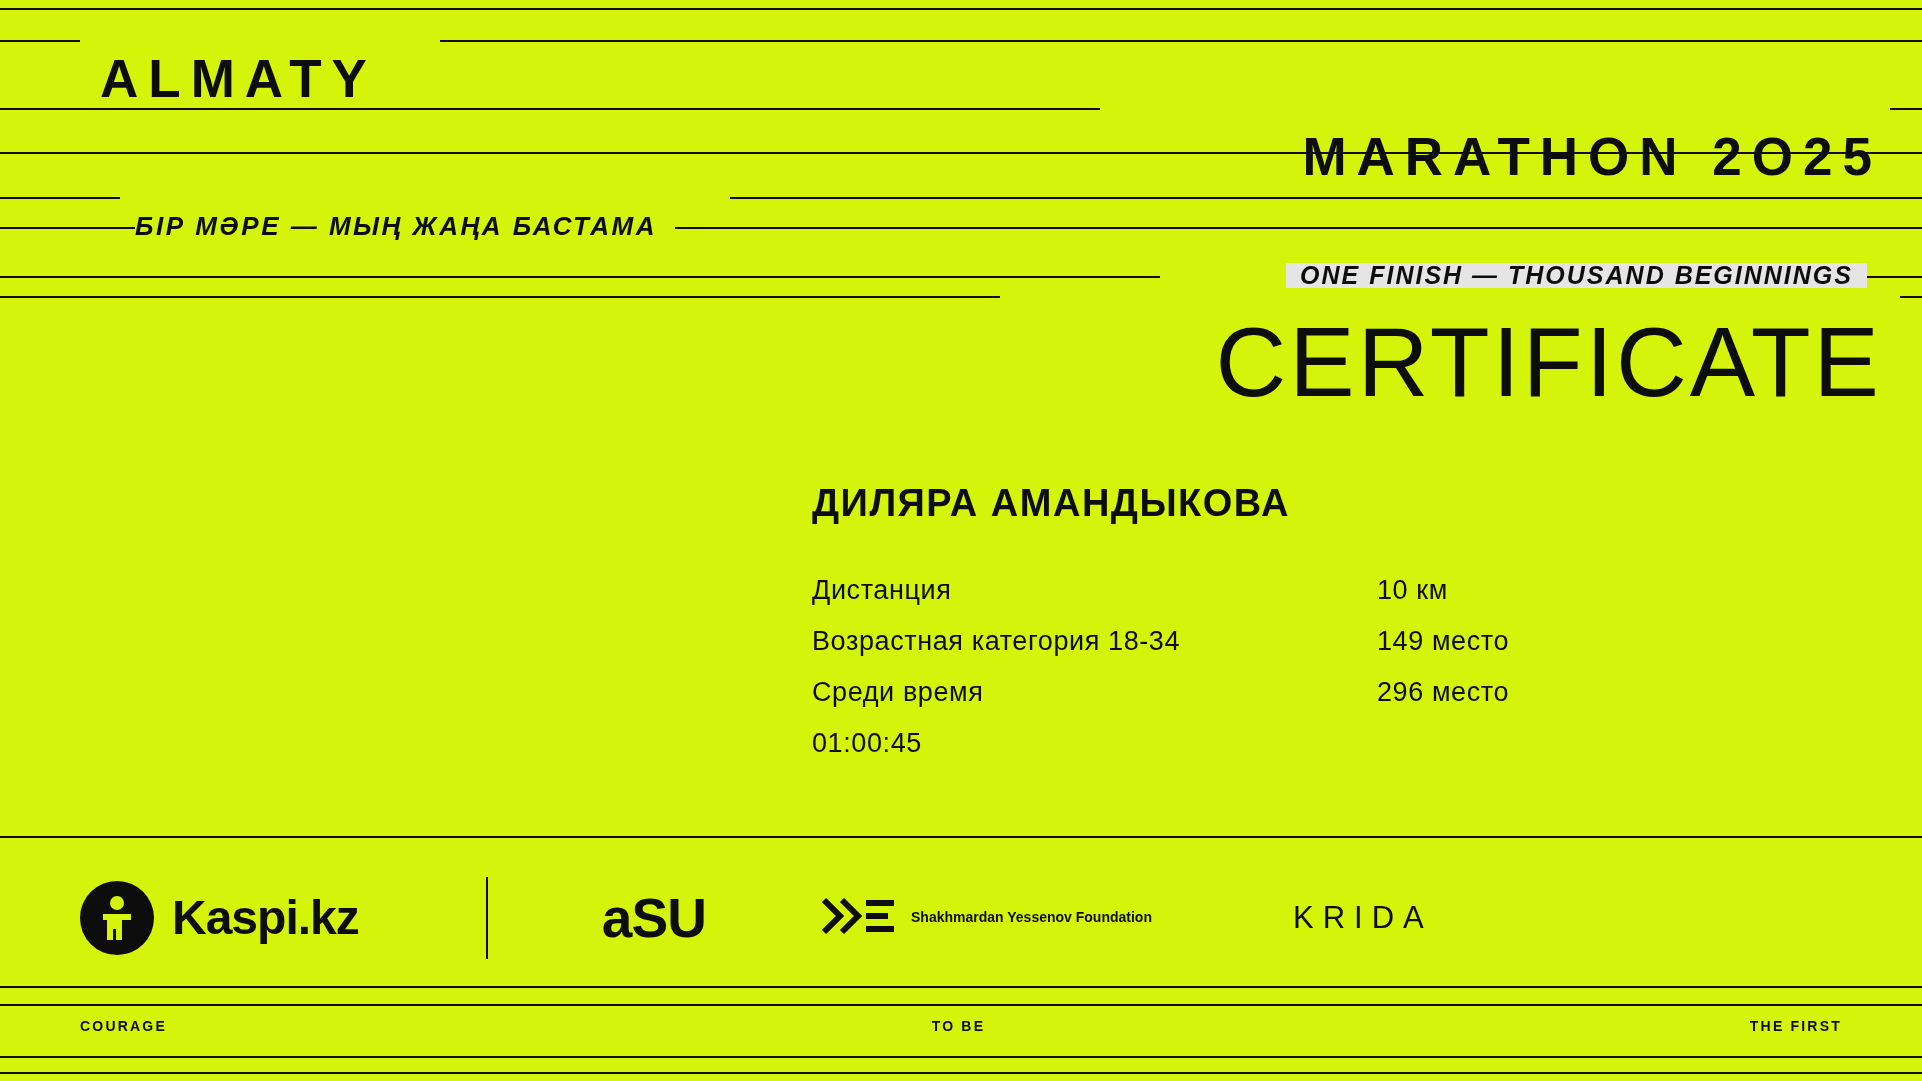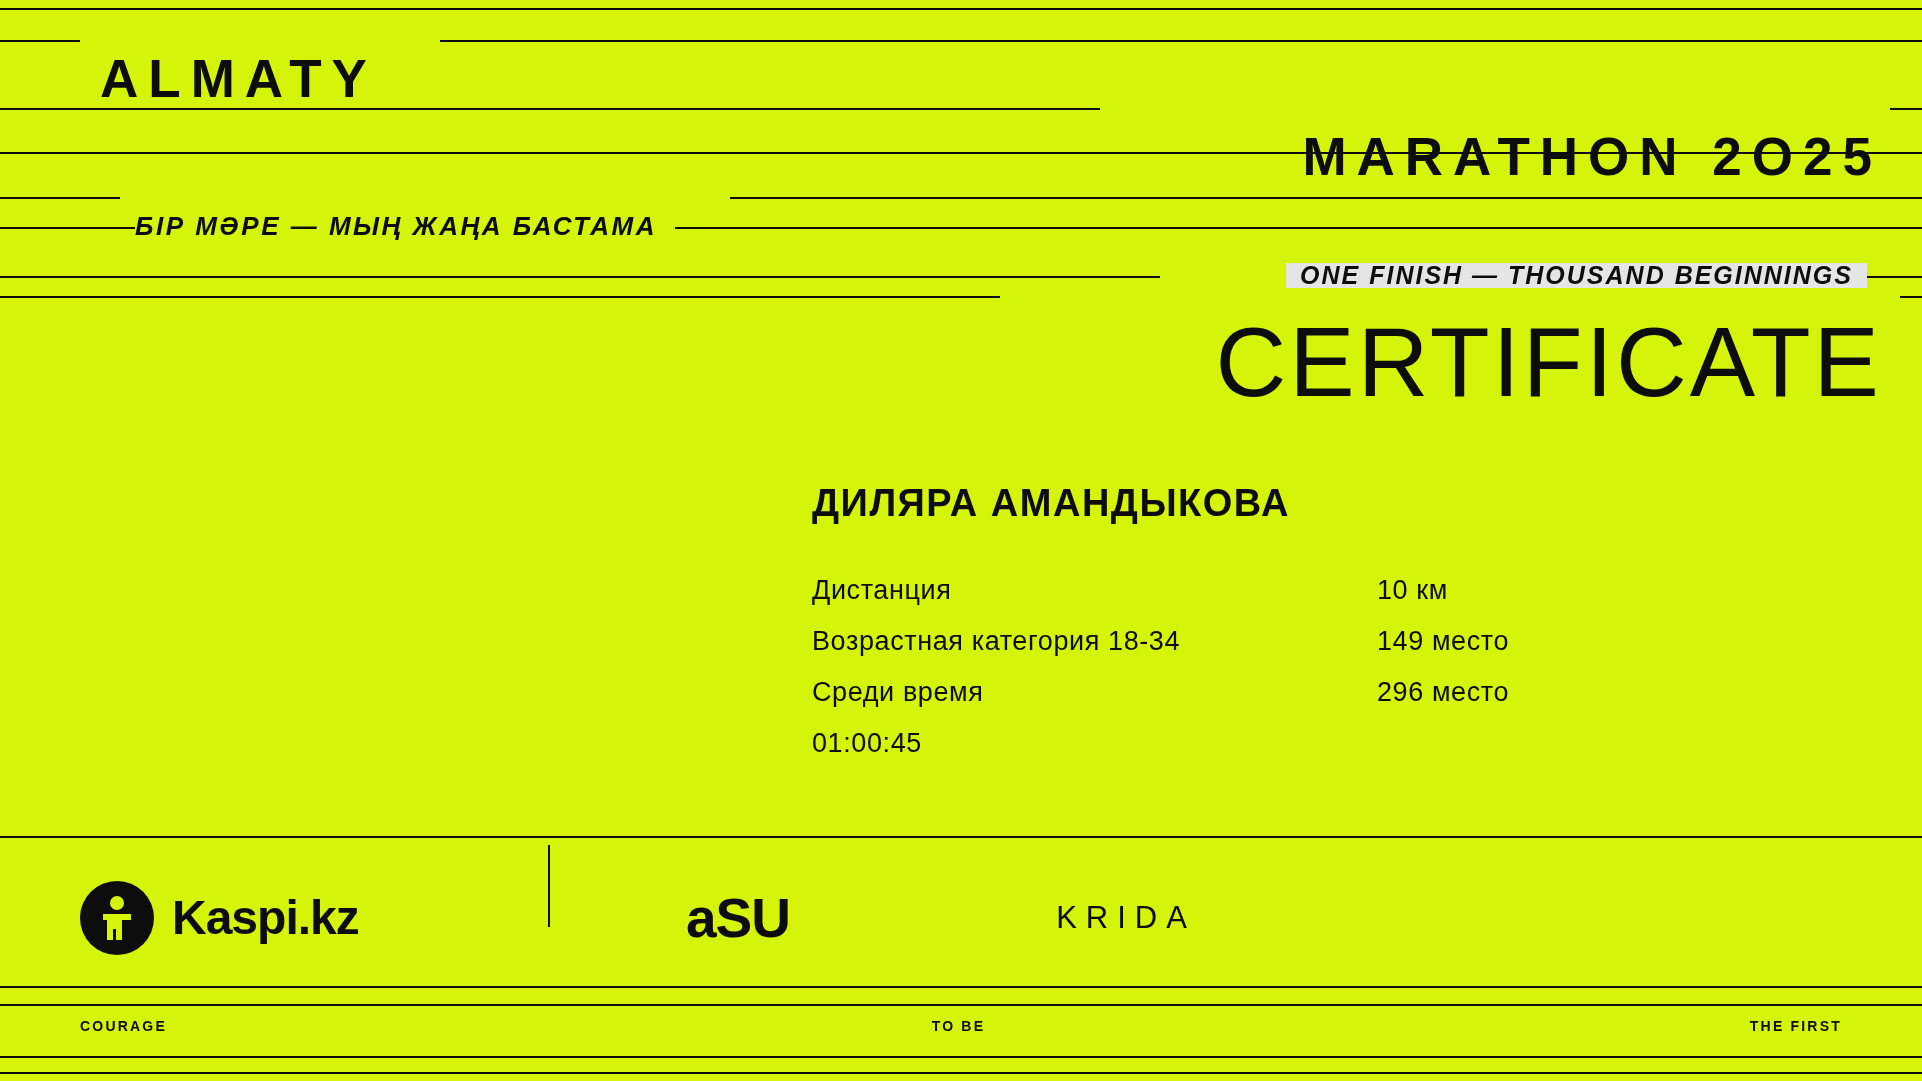--- a/index.html
+++ b/index.html
@@ -127,21 +127,21 @@
   }
 
   
   .sponsors {
     position: absolute;
     left: 0;
     top: 845px;
     width: 1534px;
     height: 145px;
     display: flex;
-    align-items: flex-start;
+    align-items: center;
     gap: 38px;
   }
   .sponsor {
     display: flex;
     align-items: center;
     justify-content: center;
     height: 100%;
   }
   .sp-kaspi { width: 430px; padding-left: 80px; justify-content: flex-start; }
   .sp-divider {
@@ -295,20 +295,38 @@
       </div>
     </div>
 
     <div class="sp-divider"></div>
 
     <div class="sponsor sp-asu">
       <span class="asu-text">aSU</span>
     </div>
 
 
+    <div class="sponsor sp-shakh">
+      <div class="shakh-logo">
+        <span>
+          <svg width="76" height="40" viewBox="0 0 76 40" aria-hidden="true">
+            <path d="M2 4 L18 20 L2 36" fill="none" stroke="#0d0d0d" stroke-width="6"></path>
+            <path d="M20 4 L36 20 L20 36" fill="none" stroke="#0d0d0d" stroke-width="6"></path>
+            <rect x="44" y="4" width="28" height="6" fill="#0d0d0d"></rect>
+            <rect x="44" y="17" width="22" height="6" fill="#0d0d0d"></rect>
+            <rect x="44" y="30" width="28" height="6" fill="#0d0d0d"></rect>
+          </svg>
+        </span>
+        <span class="shakh-text">
+          <span>Shakhmardan</span>
+          <span>Yessenov</span>
+          <span>Foundation</span>
+        </span>
+      </div>
+    </div>
 
     <div class="sponsor sp-krida">
       <span class="krida-text">KRIDA</span>
     </div>
 
   </div>
 
   <div class="footer">
     <span>COURAGE</span>
     <span>TO BE</span>

